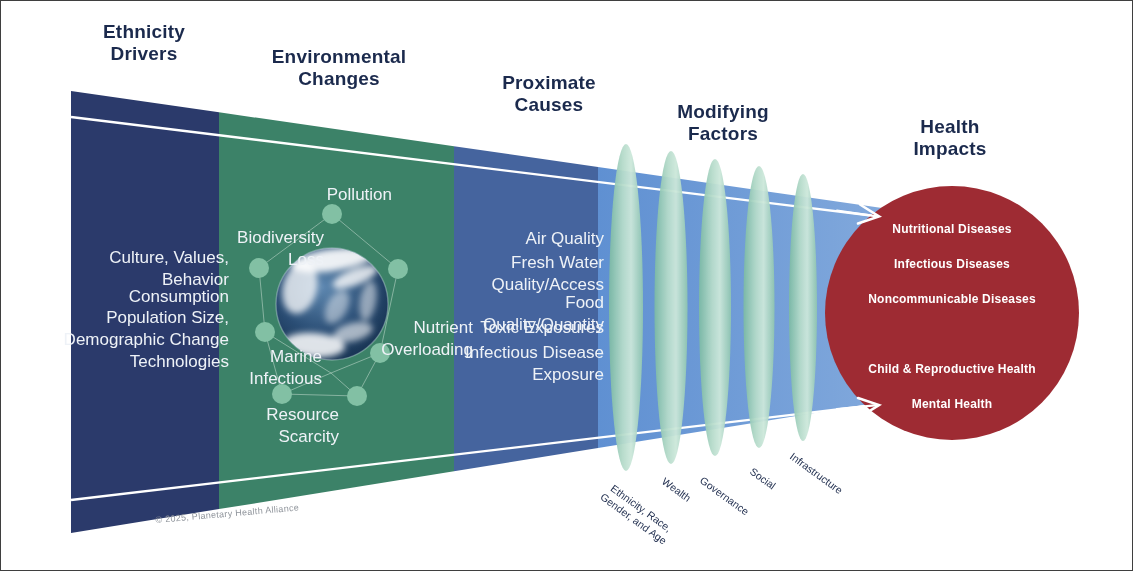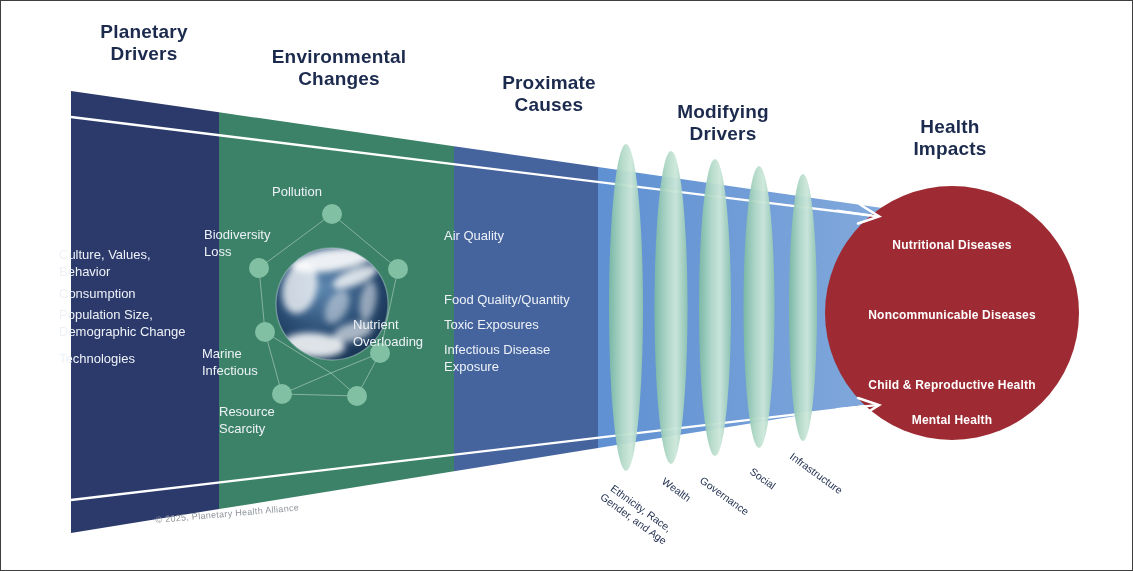--- a/index.html
+++ b/index.html
@@ -7,26 +7,26 @@
     position:relative;width:1133px;height:571px;box-sizing:border-box;
     border:1px solid #3f3f3f;background:#ffffff;overflow:hidden;
     font-family:"Liberation Sans", sans-serif;
   }
   .canvas svg{position:absolute;left:0;top:0;}
   .stage-title{
     position:absolute;color:#1b2a4d;font-weight:bold;font-size:19px;
     line-height:1.16;text-align:center;white-space:pre-line;letter-spacing:.2px;
   }
   .item{
-    position:absolute;color:#eef2f7;font-size:13px;line-height:1.3;
-    text-align:left;white-space:pre-line;
+    position:absolute;color:#eef2f7;font-size:17px;line-height:1.3;
+    text-align:right;white-space:pre-line;
   }
   .item-bold{
     position:absolute;color:#ffffff;font-size:12px;font-weight:bold;
-    line-height:1.2;text-align:center;white-space:pre-line;letter-spacing:.2px;margin-top:16px;
+    line-height:1.2;text-align:center;white-space:pre-line;letter-spacing:.2px;
   }
   .mod-label{
     position:absolute;color:#1d2b4c;font-size:10.5px;line-height:1.25;
     text-align:center;white-space:pre-line;transform:rotate(36deg);
     transform-origin:left top;
   }
   .footer-note{
     position:absolute;color:#8f949b;font-size:9px;letter-spacing:.3px;
     transform:rotate(-5deg);transform-origin:left top;white-space:nowrap;
   }
@@ -121,28 +121,28 @@
     <circle cx="951" cy="312" r="127" fill="#9e2b33"></circle>
 
     <g stroke="#ffffff" fill="none" stroke-linecap="round">
       <line stroke-width="2.3" x1="836" y1="209.7" x2="876" y2="215.3"></line>
       <polyline stroke-width="2.6" points="859,203.5 878,215.5 857,222.5"></polyline>
       <line stroke-width="2.3" x1="836" y1="408.2" x2="876" y2="404.2"></line>
       <polyline stroke-width="2.6" points="857,397 878,404 859,416"></polyline>
     </g>
   </svg>
 
-  <div class="stage-title" style="left:53px;top:20px;width:180px">Planetary
+  <div class="stage-title" style="left:53px;top:20px;width:180px">Ethnicity
 Drivers</div>
   <div class="stage-title" style="left:238px;top:45px;width:200px">Environmental
 Changes</div>
   <div class="stage-title" style="left:458px;top:71px;width:180px">Proximate
 Causes</div>
   <div class="stage-title" style="left:632px;top:100px;width:180px">Modifying
-Drivers</div>
+Factors</div>
   <div class="stage-title" style="left:859px;top:115px;width:180px">Health
 Impacts</div>
 
   <div class="item" style="left:58px;top:246px;width:170px">Culture, Values,
 Behavior</div>
   <div class="item" style="left:58px;top:285px;width:170px">Consumption</div>
   <div class="item" style="left:58px;top:306px;width:170px">Population Size,
 Demographic Change</div>
   <div class="item" style="left:58px;top:350px;width:170px">Technologies</div>
 
@@ -150,32 +150,35 @@
   <div class="item" style="left:203px;top:226px;width:120px">Biodiversity
 Loss</div>
   <div class="item" style="left:352px;top:316px;width:120px">Nutrient
 Overloading</div>
   <div class="item" style="left:201px;top:345px;width:120px">Marine
 Infectious</div>
   <div class="item" style="left:218px;top:403px;width:120px">Resource
 Scarcity</div>
 
   <div class="item" style="left:443px;top:227px;width:160px">Air Quality</div>
+  <div class="item" style="left:443px;top:251px;width:160px">Fresh Water
+Quality/Access</div>
   <div class="item" style="left:443px;top:291px;width:160px">Food Quality/Quantity</div>
   <div class="item" style="left:443px;top:316px;width:160px">Toxic Exposures</div>
   <div class="item" style="left:443px;top:341px;width:160px">Infectious Disease
 Exposure</div>
 
   <div class="mod-label" style="left:612px;top:479px">Ethnicity, Race,
 Gender, and Age</div>
   <div class="mod-label" style="left:666px;top:474px">Wealth</div>
   <div class="mod-label" style="left:704px;top:473px">Governance</div>
   <div class="mod-label" style="left:754px;top:464px">Social</div>
   <div class="mod-label" style="left:794px;top:449px">Infrastructure</div>
 
   <div class="item-bold" style="left:836px;top:221px;width:230px">Nutritional Diseases</div>
+  <div class="item-bold" style="left:836px;top:256px;width:230px">Infectious Diseases</div>
   <div class="item-bold" style="left:836px;top:291px;width:230px">Noncommunicable Diseases</div>
   <div class="item-bold" style="left:836px;top:361px;width:230px">Child &amp; Reproductive Health</div>
   <div class="item-bold" style="left:836px;top:396px;width:230px">Mental Health</div>
 
   <div class="footer-note" style="left:154px;top:514px">© 2025, Planetary Health Alliance</div>
 
 </div>
 
 </body></html>

